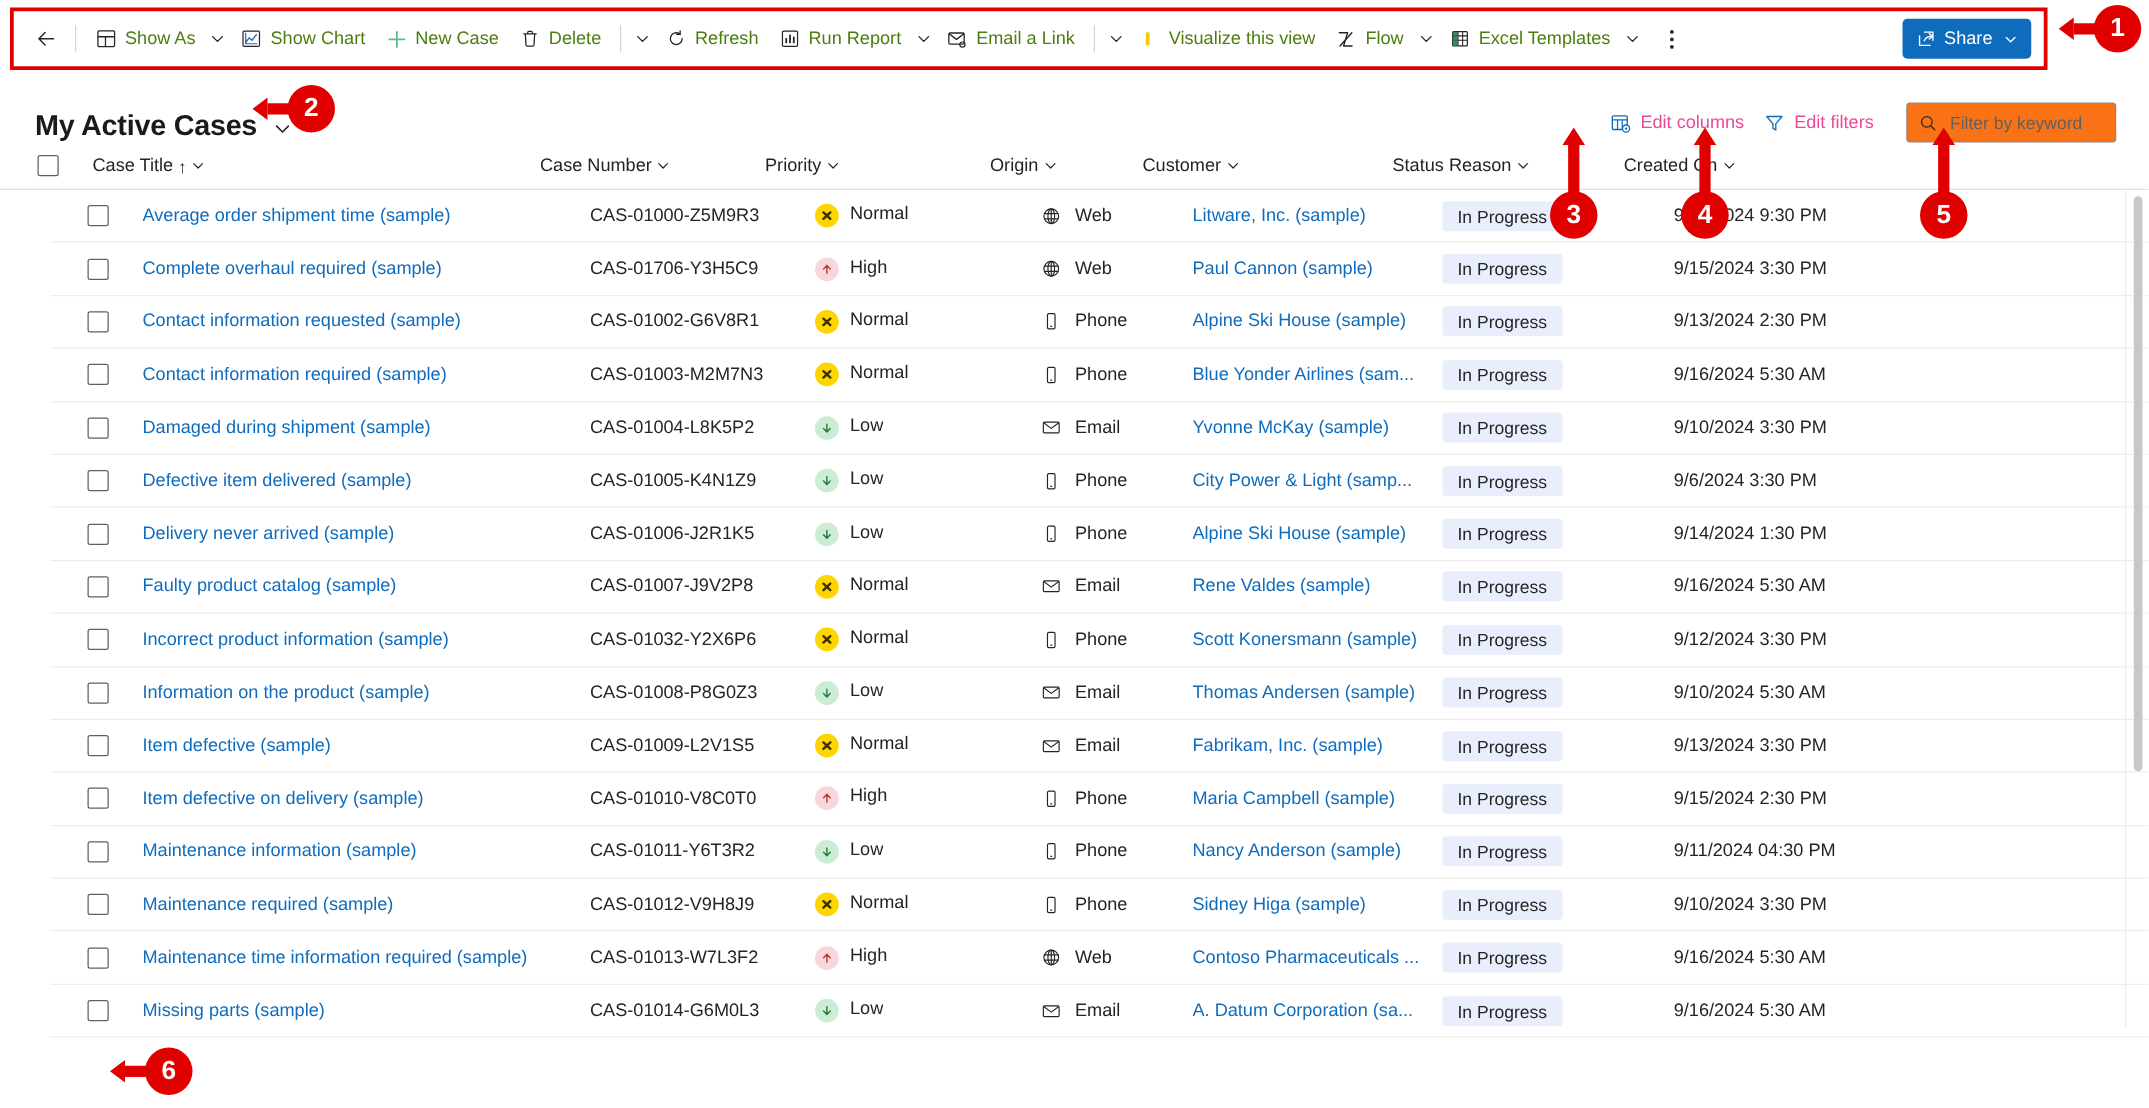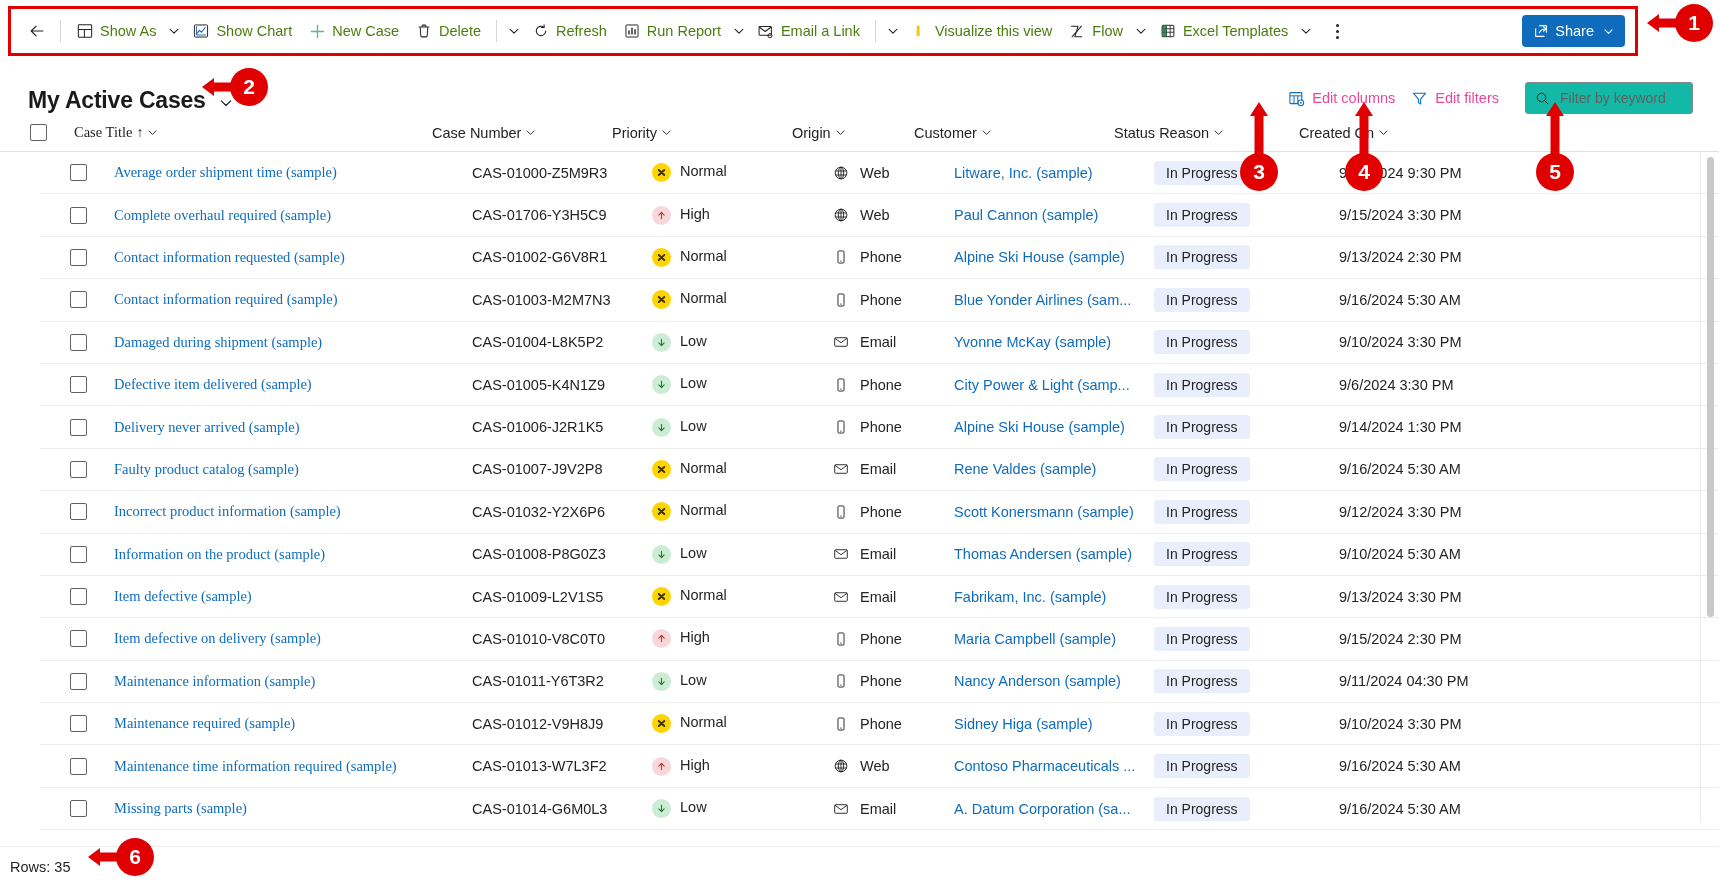--- a/index.html
+++ b/index.html
@@ -149,21 +149,21 @@
   .search-box {
     display: flex;
     align-items: center;
     gap: 8px;
     width: 168px;
     height: 32px;
     border: 1px solid #8a8886;
     border-radius: 3px;
     padding: 0 8px 0 9px;
     margin-left: 18px;
-    background: #14b8a6;
+    background: #f97316;
   }
   .search-box input {
     border: none;
     outline: none;
     font-size: 14px;
     font-family: "Liberation Sans", sans-serif;
     color: #242424;
     width: 100%;
     background: transparent;
   }
@@ -205,21 +205,21 @@
     align-items: center;
     height: 42.4px;
     border-bottom: 1px solid #ededed;
     padding-left: 30px;
     font-size: 14.5px;
     color: #242424;
   }
 
   
   .c-check  { width: 44px; flex: 0 0 44px; display:flex; align-items:center; }
-  .c-title  { width: 358px; flex: 0 0 358px; font-family: Liberation Serif, serif; }
+  .c-title  { width: 358px; flex: 0 0 358px; }
   .c-number { width: 180px; flex: 0 0 180px; }
   .c-prio   { width: 180px; flex: 0 0 180px; display:flex; align-items:flex-start; gap:9px; }
   .c-origin { width: 122px; flex: 0 0 122px; display:flex; align-items:center; gap:10px; }
   .c-cust   { width: 200px; flex: 0 0 200px; }
   .c-status { width: 185px; flex: 0 0 185px; }
   .c-date   { width: 230px; flex: 0 0 230px; }
 
   .chk {
     width: 17px; height: 17px;
     border: 1px solid #616161;
@@ -1109,23 +1109,20 @@
             <span class="link">A. Datum Corporation (sa...</span>
           </div>
           <div class="c-status"><span class="status-badge">In Progress</span></div>
           <div class="c-date"><span class="plain">9/16/2024 5:30 AM</span></div>
         </div>
       <div class="grid-vline"></div>
       <div class="scrollbar"></div>
     </div>
   </div>
 
-  <div class="footer">
-    <span>Rows: 35</span>
-  </div>
 
   <svg class="arrow-left" style="left:1645px; top:12px;" width="52" height="22">
     <path d="M52 11 H14" stroke="#e00000" stroke-width="9"></path>
     <path d="M14 2 L2 11 L14 20 Z" fill="#e00000"></path>
   </svg>
   <div class="anno-circle" style="left:1675px; top:4px;">1</div>
 
   <svg class="arrow-left" style="left:200px; top:76px;" width="52" height="22">
     <path d="M52 11 H14" stroke="#e00000" stroke-width="9"></path>
     <path d="M14 2 L2 11 L14 20 Z" fill="#e00000"></path>

